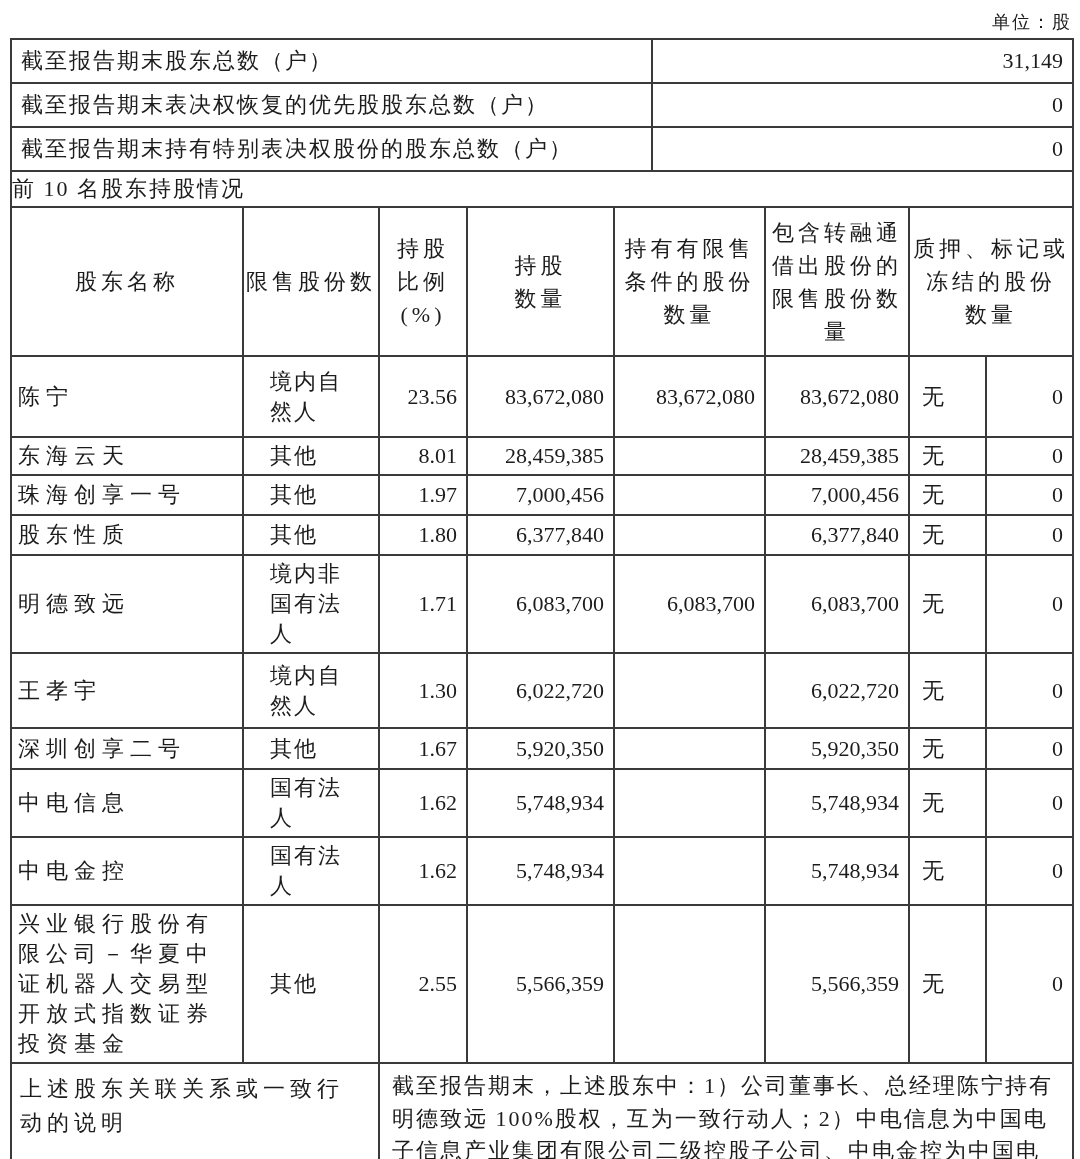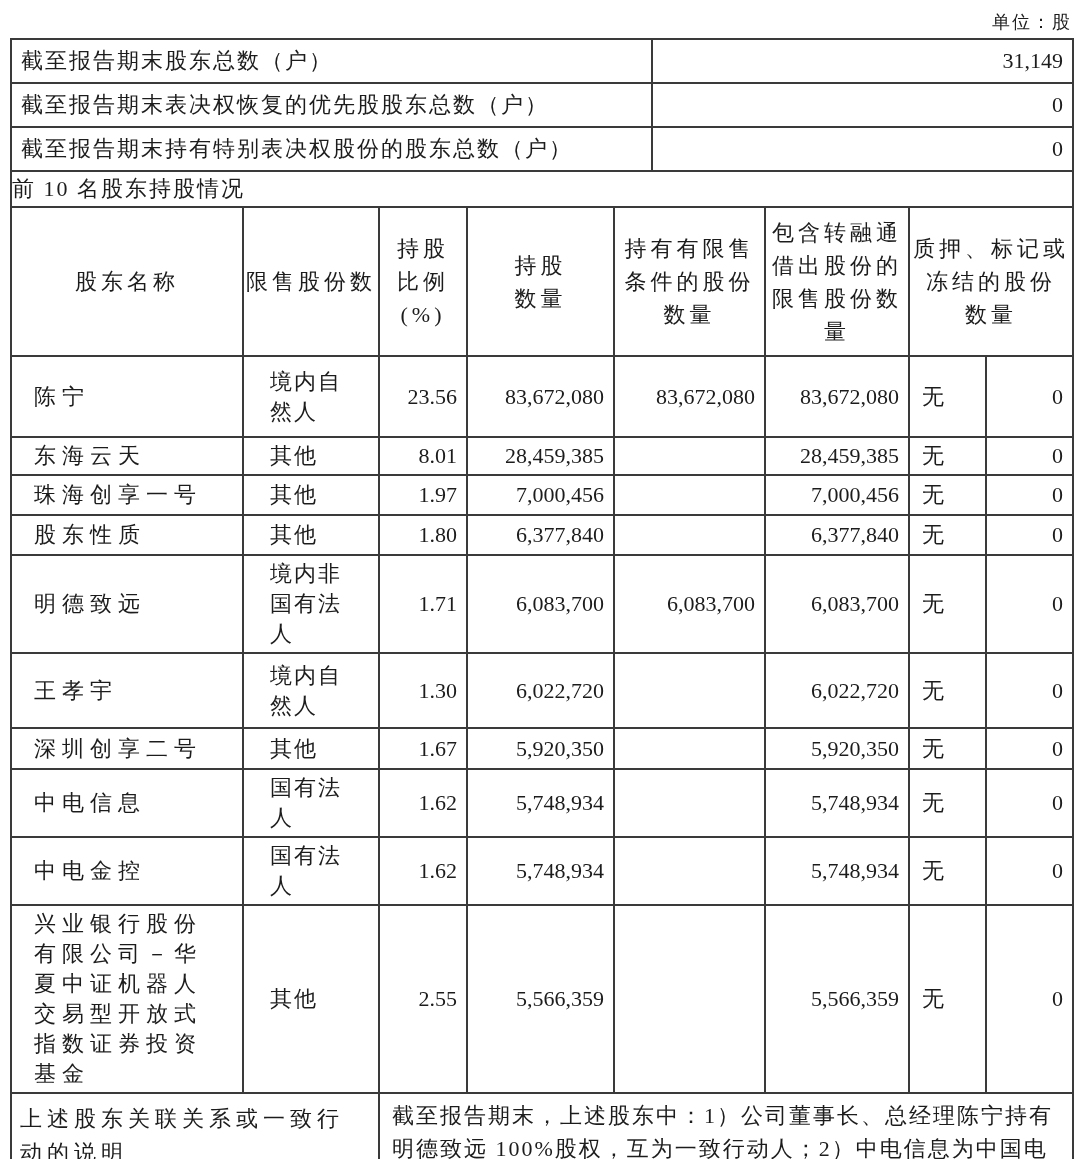--- a/index.html
+++ b/index.html
@@ -44,21 +44,21 @@
     height:30px;text-align:left;letter-spacing:2px;padding:2px 0;line-height:28px;
   }
   .head-cell{
     text-align:center;
     white-space:pre-line;
     letter-spacing:4px;
     line-height:33px;
     height:141px;
     padding:3px 2px;
   }
-  .c-name{text-align:left;letter-spacing:6px;padding:3px 22px;}
+  .c-name{text-align:left;letter-spacing:6px;padding:3px 6px;}
   .c-nature{text-align:left;letter-spacing:2px;padding:3px 26px;}
   .c-num{text-align:right;letter-spacing:0;margin-left:44px;}
   .c-pledge-status{text-align:left;letter-spacing:0;padding:3px 12px;}
   
   #rows-body tr:nth-child(1) td{height:73px;}
   #rows-body tr:nth-child(2) td{height:30px;}
   #rows-body tr:nth-child(3) td{height:32px;}
   #rows-body tr:nth-child(4) td{height:32px;}
   #rows-body tr:nth-child(5) td{height:67px;}
   #rows-body tr:nth-child(6) td{height:67px;}

